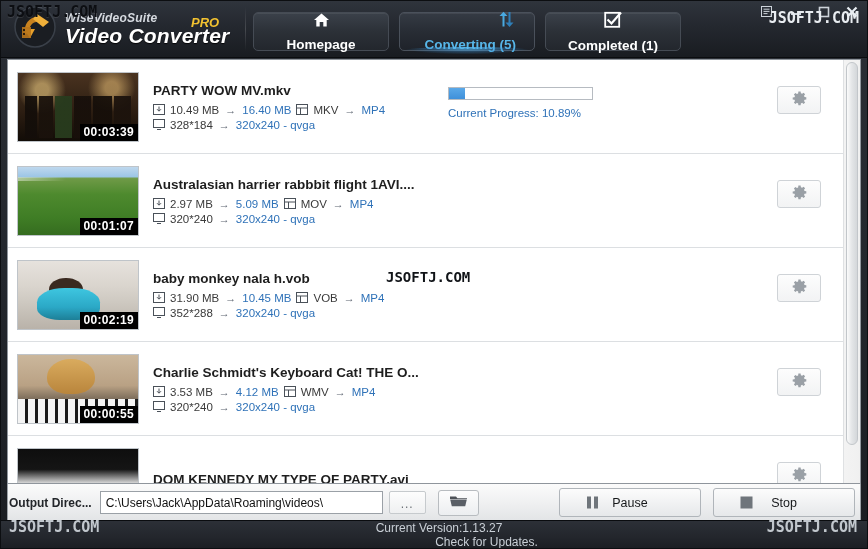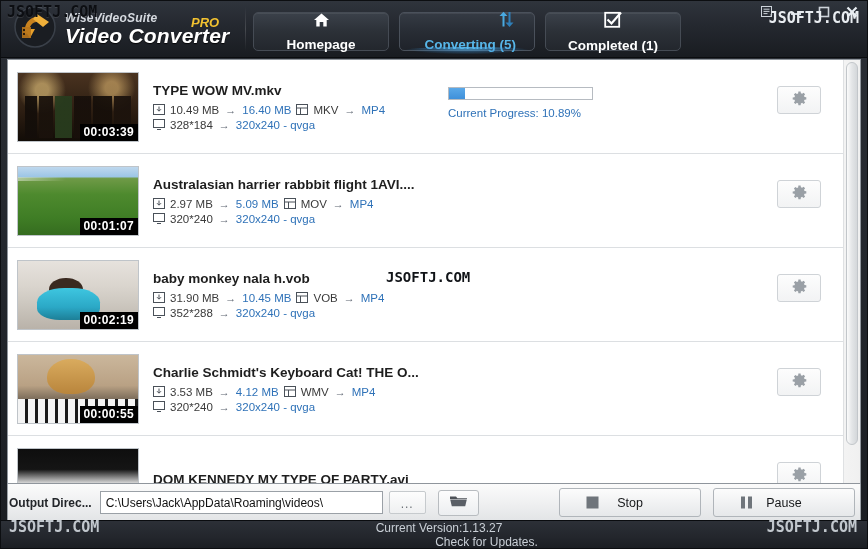--- a/index.html
+++ b/index.html
@@ -365,21 +365,21 @@
 
   <div class="list-wrap">
     <div class="list">
 
       <div class="row">
         <div class="thumb">
           <div class="art a1"></div>
           <div class="badge">00:03:39</div>
         </div>
         <div class="meta">
-          <div class="title">TYPE  WOW MV.mkv</div>
+          <div class="title">PARTY  WOW MV.mkv</div>
           <div class="mline">
             <span class="mi">
               <svg width="12" height="11" viewBox="0 0 12 11">
                   <rect x="0.5" y="0.5" width="11" height="10" fill="none" stroke="#4a5159"></rect>
                   <path d="M6 2.5 L6 7 M4 5.2 L6 7.2 L8 5.2" stroke="#4a5159" fill="none"></path>
                 </svg>
             </span>
             <span class="val">10.49 MB</span>
             <span class="arrow">→</span>
             <span class="blue">16.40 MB</span>
@@ -609,34 +609,34 @@
           <path d="M1 3.5 L7 3.5 L8.4 5.2 L18 5.2 L18 5.9 L1 5.9 Z" fill="#4e5258"></path>
           <path d="M1.2 6.6 L17.8 6.6 L16.2 13.2 L2.8 13.2 Z" fill="#5a5f66"></path>
         </svg>
       </span>
     </div>
 
     <div class="actions">
       <div class="act-btn">
         <span class="glyph">
           <svg width="13" height="13" viewBox="0 0 13 13">
-              <rect x="0.5" y="0.5" width="12" height="12" fill="#6f757b"></rect>
-            </svg>
-        </span>
-        <span>Stop</span>
-      </div>
-      <div class="act-btn">
-        <span class="glyph">
-          <svg width="13" height="13" viewBox="0 0 13 13">
               <rect x="1" y="0.5" width="4" height="12" fill="#6f757b"></rect>
               <rect x="8" y="0.5" width="4" height="12" fill="#6f757b"></rect>
             </svg>
         </span>
         <span>Pause</span>
       </div>
+      <div class="act-btn">
+        <span class="glyph">
+          <svg width="13" height="13" viewBox="0 0 13 13">
+              <rect x="0.5" y="0.5" width="12" height="12" fill="#6f757b"></rect>
+            </svg>
+        </span>
+        <span>Stop</span>
+      </div>
     </div>
   </div>
 
   <div class="footer">
     <span class="ver">Current Version:1.13.27</span>
     <span class="upd">Check for Updates.</span>
     <span class="like">Pause It</span>
   </div>
 
   <div class="wm wm-tl">JSOFTJ.COM</div>

